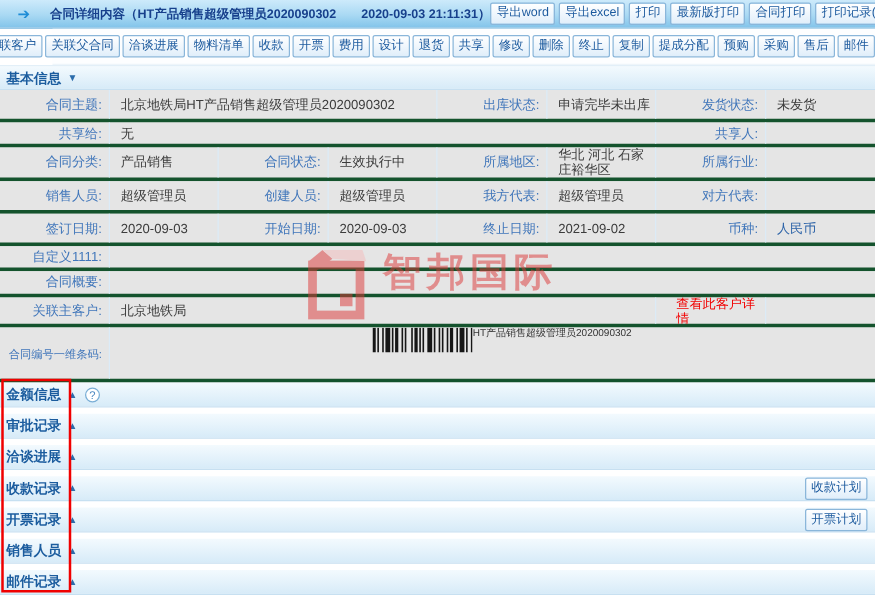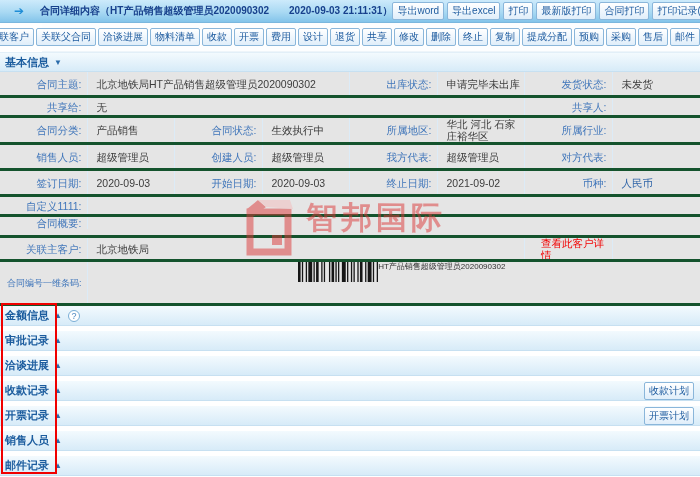--- a/index.html
+++ b/index.html
@@ -130,21 +130,21 @@
       <div class="cell val" style="width: 12.5%;">2020-09-03</div>
       <div class="cell lbl" style="width: 12.5%;">终止日期:</div>
       <div class="cell val" style="width: 12.5%;">2021-09-02</div>
       <div class="cell lbl" style="width: 12.5%;">币种:</div>
       <div class="cell val link last" style="width: 12.5%;">人民币</div>
     </div>
     <div class="frow" style="height: 20px;">
       <div class="cell lbl" style="width: 12.5%;">自定义1111:</div>
       <div class="cell val last" style="width: 87.5%;"></div>
     </div>
-    <div class="frow" style="height: 21px; flex-direction: column;">
+    <div class="frow" style="height: 21px;">
       <div class="cell lbl" style="width: 12.5%;">合同概要:</div>
       <div class="cell val last" style="width: 87.5%;"></div>
     </div>
     <div class="frow" style="height: 24px;">
       <div class="cell lbl" style="width: 12.5%;">关联主客户:</div>
       <div class="cell val" style="width: 62.5%;">北京地铁局</div>
       <div class="cell val redlink" style="width: 12.5%;">查看此客户详情</div>
       <div class="cell val last" style="width: 12.5%;"></div>
     </div>
     <div class="frow" style="height: 44px;">

